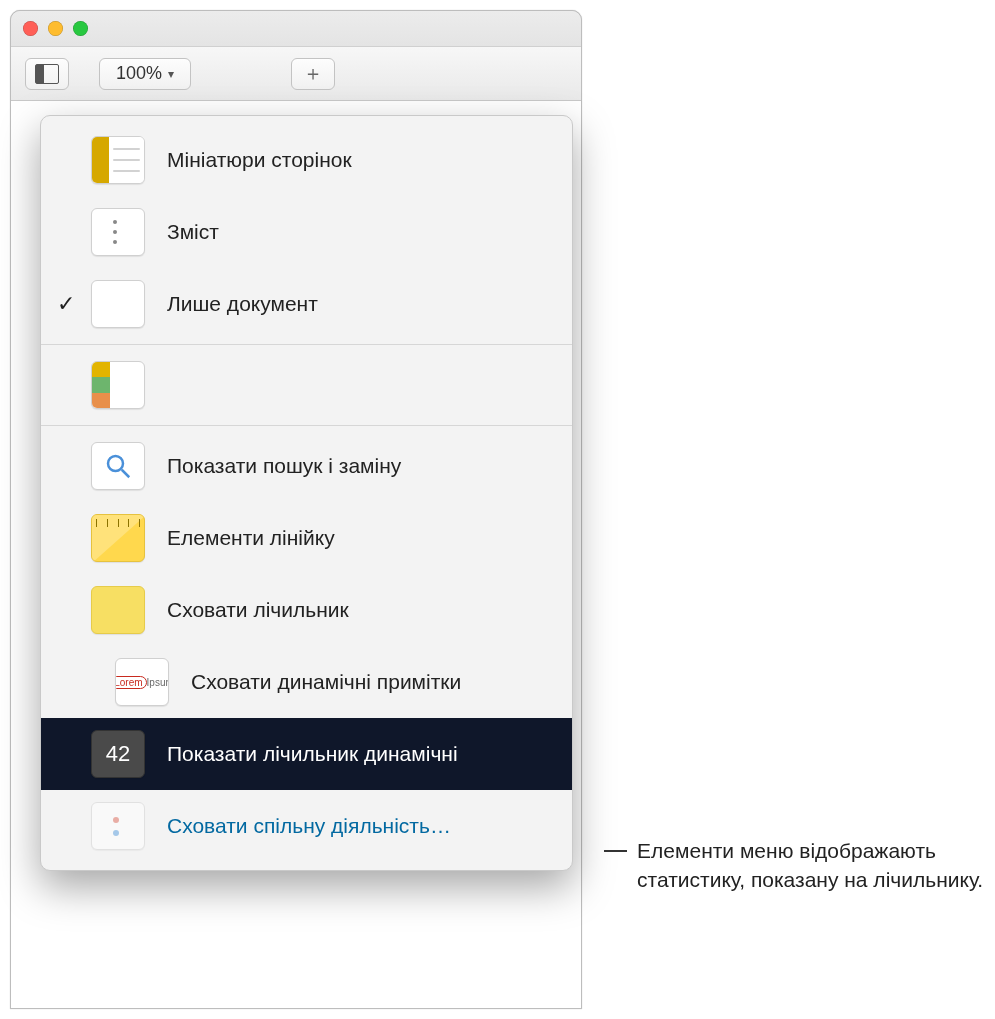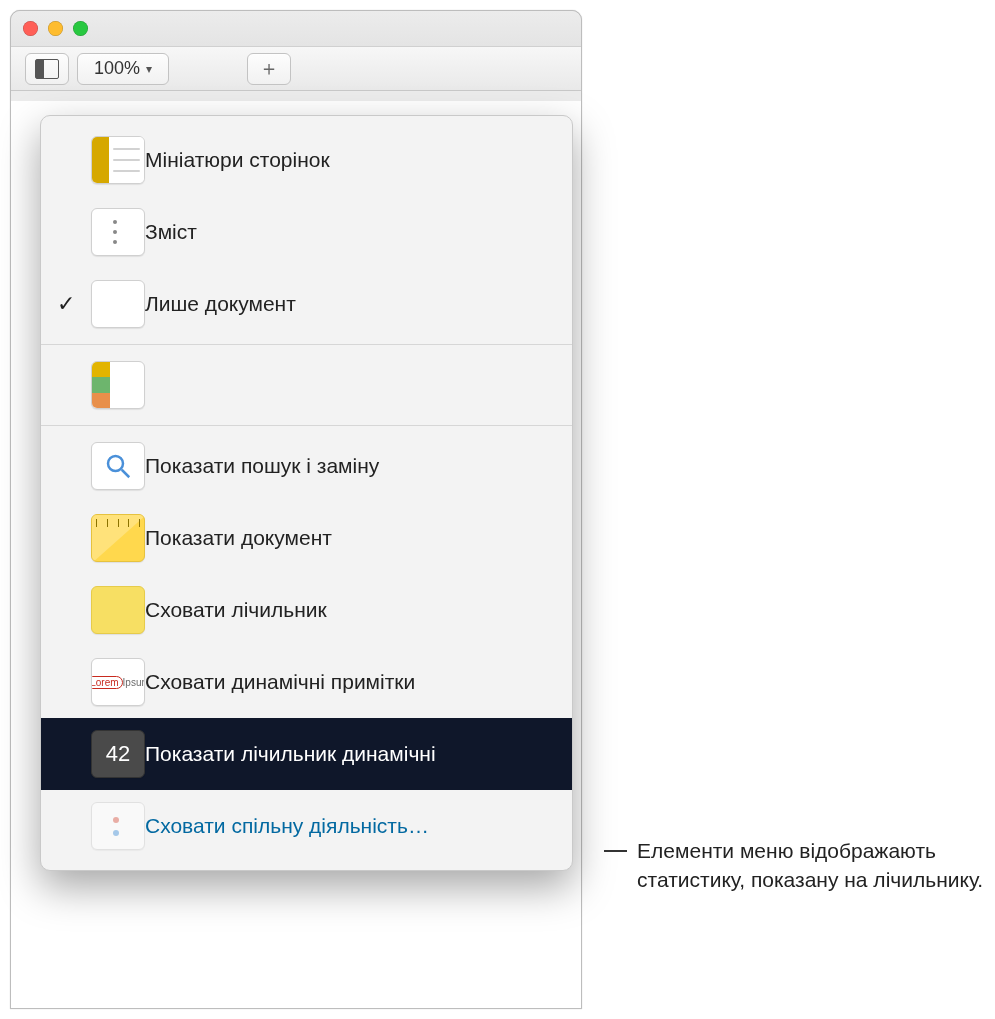--- a/index.html
+++ b/index.html
@@ -32,24 +32,24 @@
     border-bottom: 1px solid #d0d0d0;
     background: linear-gradient(#ececec,#e4e4e4);
     border-top-left-radius: 10px;
     border-top-right-radius: 10px;
   }
   .traffic { display:flex; gap:10px; }
   .tl { width:15px; height:15px; border-radius:50%; box-shadow: inset 0 0 0 .5px rgba(0,0,0,.25);}
   .tl.red{background:#ff5f57;} .tl.yel{background:#febc2e;} .tl.grn{background:#28c840;}
 
   .toolbar {
-    height: 44px;
+    height: 54px;
     display:flex;
     align-items:center;
-    gap: 8px;
+    gap: 30px;
     padding: 0 14px;
     background: linear-gradient(#f7f7f7,#e9e9e9);
     border-bottom: 1px solid #c8c8c8;
   }
   .tb-btn {
     height: 32px;
     border: 1px solid #c3c3c3;
     background: linear-gradient(#fdfdfd,#f1f1f1);
     border-radius: 6px;
     display:flex; align-items:center; justify-content:center;
@@ -79,20 +79,21 @@
     padding: 8px 0;
   }
   .mi {
     display:flex;
     align-items:center;
     height: 72px;
     padding: 0 18px 0 50px;
     font-size: 21px;
     color:#222;
     position:relative;
+    gap: 22px;
   }
   .mi .check {
     position:absolute;
     left: 16px;
     font-size: 22px;
     color:#222;
   }
   .mi.selected {
     background: #0f172a;
     color: #fff;
@@ -144,21 +145,21 @@
     border-right:54px solid transparent; border-top:48px solid #ffe27a;
   }
   .ic-ruler .ticks{position:absolute;left:4px;top:4px;right:4px;display:flex;justify-content:space-between;}
   .ic-ruler .ticks span{width:1px;height:8px;background:#8b7200;}
 
   .ic-note { background:#f7df63; border-color:#e6cb4a; display:flex; flex-direction:column; justify-content:space-around; padding:8px 8px 14px;}
   .ic-note span{height:2px;background:#b59a2a;border-radius:1px;}
   .ic-note::after{content:"";position:absolute;left:50%;bottom:-6px;transform:translateX(-50%);
     width:0;height:0;border-left:6px solid transparent;border-right:6px solid transparent;border-top:8px solid #f7df63;}
 
-  .ic-lorem { background:#fff; font-size:10px; line-height:11px; text-align:center; padding:8px 2px; }
+  .ic-lorem { background:#fff; font-size:10px; line-height:11px; text-align:center; padding:8px 2px;margin-left:24px; }
   .ic-lorem .t1{color:#c82a1f;border:1.5px solid #c82a1f;border-radius:8px;padding:0 3px;display:inline-block;}
   .ic-lorem .t2{color:#6a6a6a;}
 
   .ic-count { background:#4a4a4a; border-color:#333; color:#fff; font-size:22px; font-weight:500;}
 
   .ic-activity { opacity:.5; flex-direction:column; justify-content:space-around; padding:10px 8px;}
   .ic-activity .r1{display:flex;gap:4px;align-items:center;}
   .ic-activity .d{width:6px;height:6px;border-radius:50%;}
   .ic-activity .d.r{background:#e06a5a;} .ic-activity .d.b{background:#5a9fe0;}
   .ic-activity .ln{height:2px;background:#c8c8c8;flex:1;border-radius:1px;}
@@ -284,21 +285,21 @@
   <div class="mi">
     <div class="ic ic-ruler">
       <div class="ticks">
           <span></span>
           <span></span>
           <span></span>
           <span></span>
           <span></span>
         </div>
     </div>
-    <span>Показати документ</span>
+    <span>Елементи лінійку</span>
   </div>
 
   <div class="mi">
     <div class="ic ic-note">
       <span></span>
         <span></span>
         <span></span>
     </div>
     <span>Сховати лічильник</span>
   </div>

